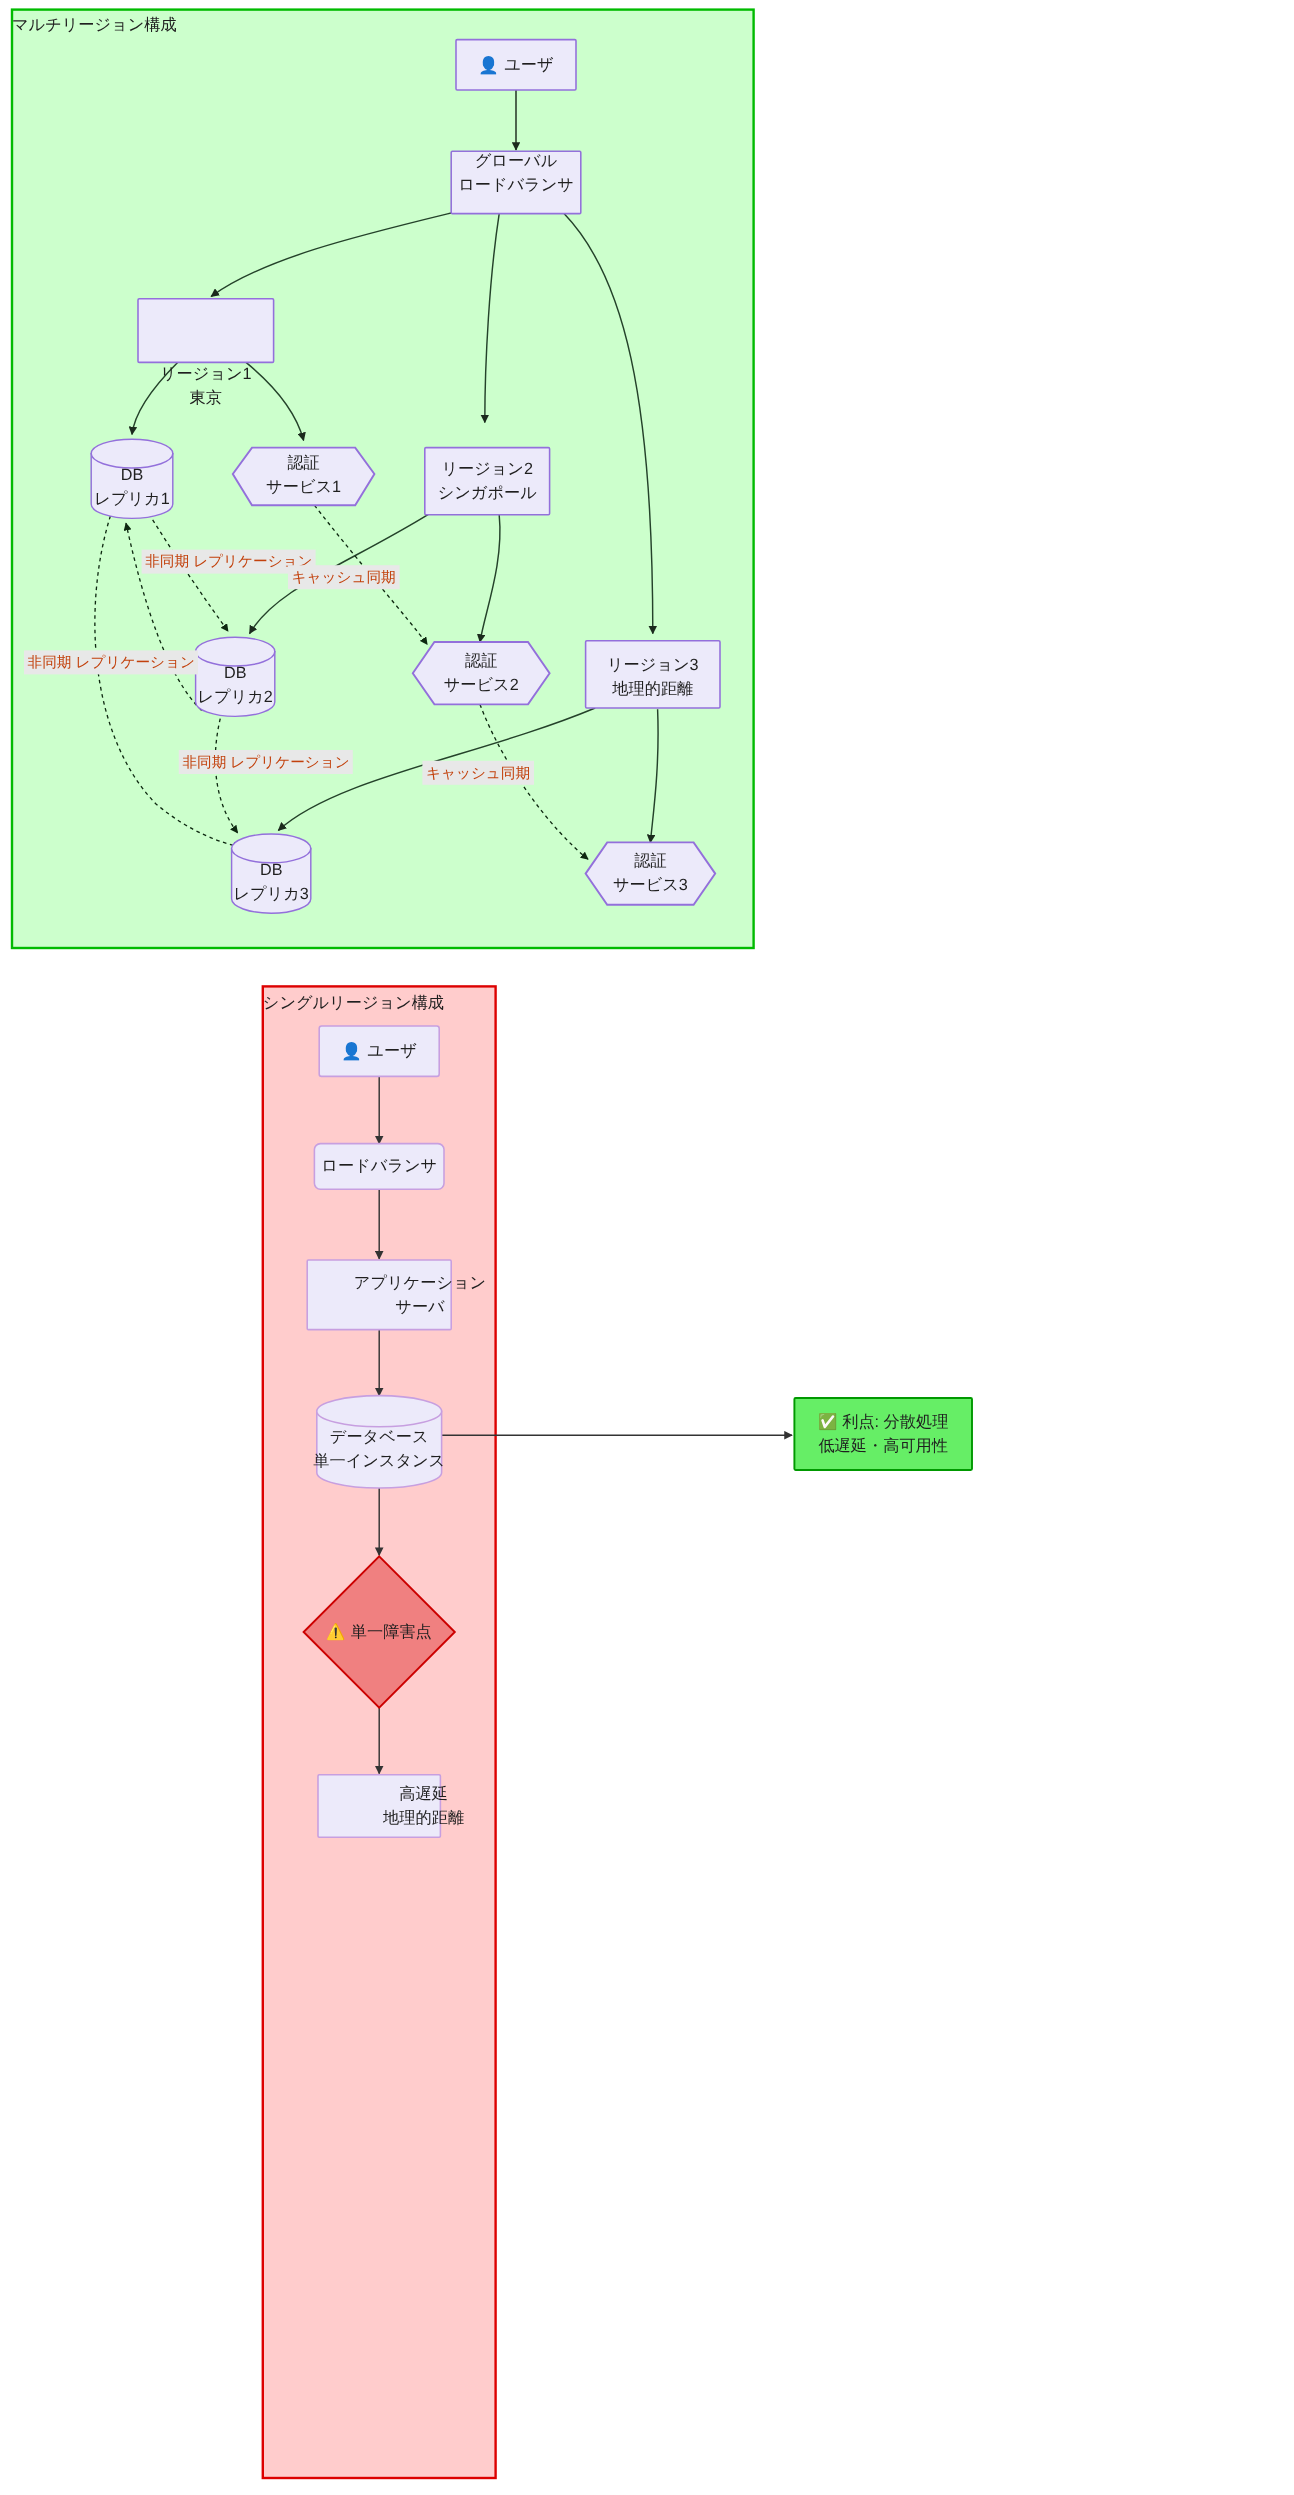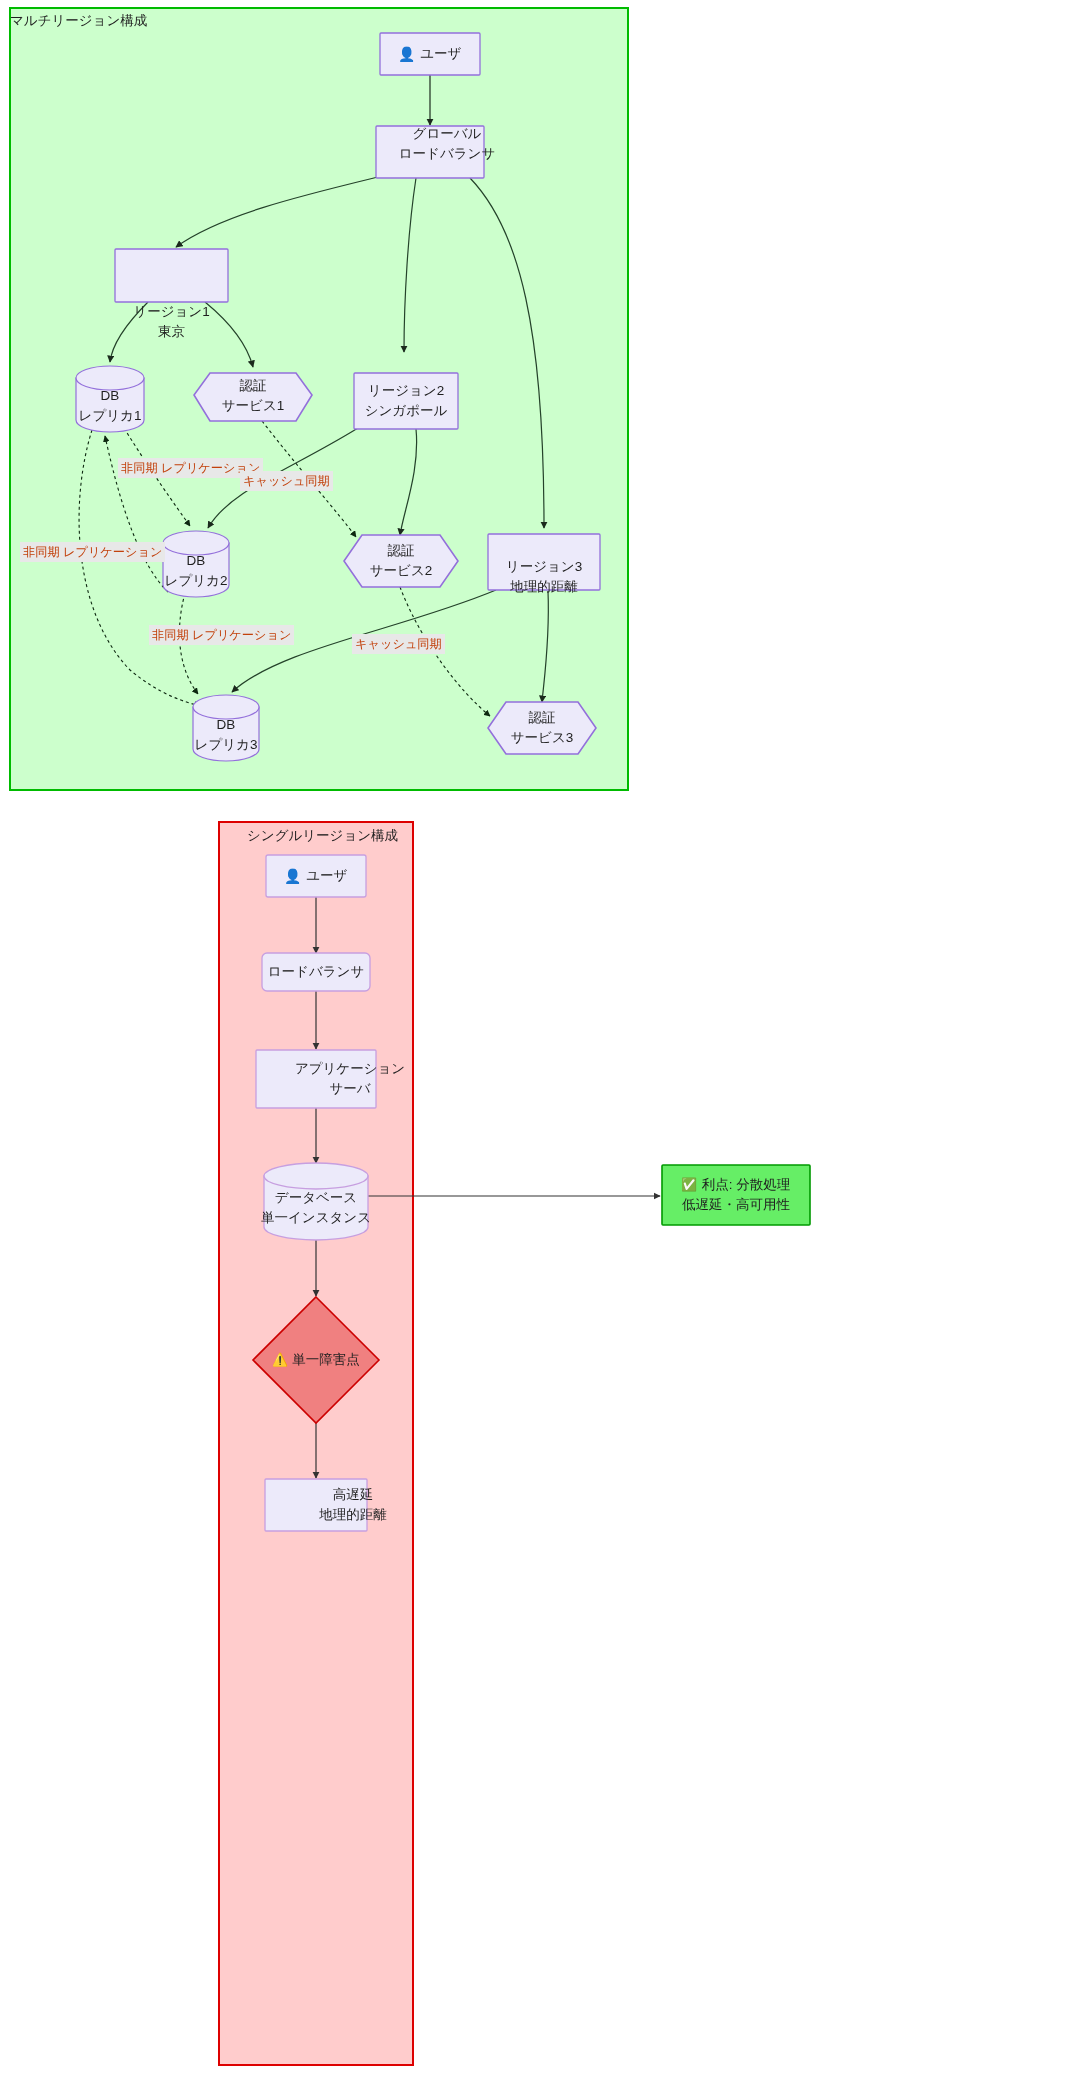--- a/index.html
+++ b/index.html
@@ -172,45 +172,45 @@
       <path d="M264,1176 L264,1227 A52,13 0 0 0 368,1227 L368,1176 Z" fill="#eceafa" stroke="#c79fe0" stroke-width="1.3"></path>
       <ellipse cx="316" cy="1176" rx="52" ry="13" fill="#eceafa" stroke="#c79fe0" stroke-width="1.3"></ellipse>
     </g>
     <polygon points="316,1297 379,1360 316,1423 253,1360" fill="#f08080" stroke="#cc0000" stroke-width="1.6"></polygon>
     <rect x="265" y="1479" width="102" height="52" rx="1" fill="#eceafa" stroke="#c79fe0" stroke-width="1.3"></rect>
 
     <rect x="662" y="1165" width="148" height="60" rx="1" fill="#66ee66" stroke="#009900" stroke-width="1.6"></rect>
   </svg>
 
   <div class="subgraph-title" style="left:10px; top:12px; width:618px;">マルチリージョン構成</div>
-  <div class="subgraph-title" style="left:219px; top:827px; width:233px;padding-left:28px;">シングルリージョン構成</div>
+  <div class="subgraph-title" style="left:219px; top:827px; width:233px;">シングルリージョン構成</div>
 
   <div class="node-label" style="left:380px; top:33px; width:100px; height:42px;">
     <span class="inline-row">
       <span class="icon-user">👤</span>
       <span>ユーザ</span>
     </span>
   </div>
 
-  <div class="node-label" style="left:376px; top:126px; width:108px; height:36px;padding-left:17px;">
+  <div class="node-label" style="left:376px; top:126px; width:108px; height:36px;">
     <span class="ln">グローバル</span>
     <span class="ln">ロードバランサ</span>
   </div>
 
   <div class="node-label" style="left:115px; top:249px; width:113px; height:53px;margin-top:46px;">
     <span class="ln">リージョン1</span>
     <span class="ln">東京</span>
   </div>
 
   <div class="node-label" style="left:354px; top:373px; width:104px; height:56px;">
     <span class="ln">リージョン2</span>
     <span class="ln">シンガポール</span>
   </div>
 
-  <div class="node-label" style="left:488px; top:547px; width:112px; height:60px;border-radius:20px;">
+  <div class="node-label" style="left:488px; top:534px; width:112px; height:60px;border-radius:20px;">
     <span class="ln">リージョン3</span>
     <span class="ln">地理的距離</span>
   </div>
 
   <div class="node-label" style="left:76px; top:378px; width:68px; height:55px;">
     <span class="ln">DB</span>
     <span class="ln">レプリカ1</span>
   </div>
 
   <div class="node-label" style="left:162px; top:543px; width:68px; height:55px;">

